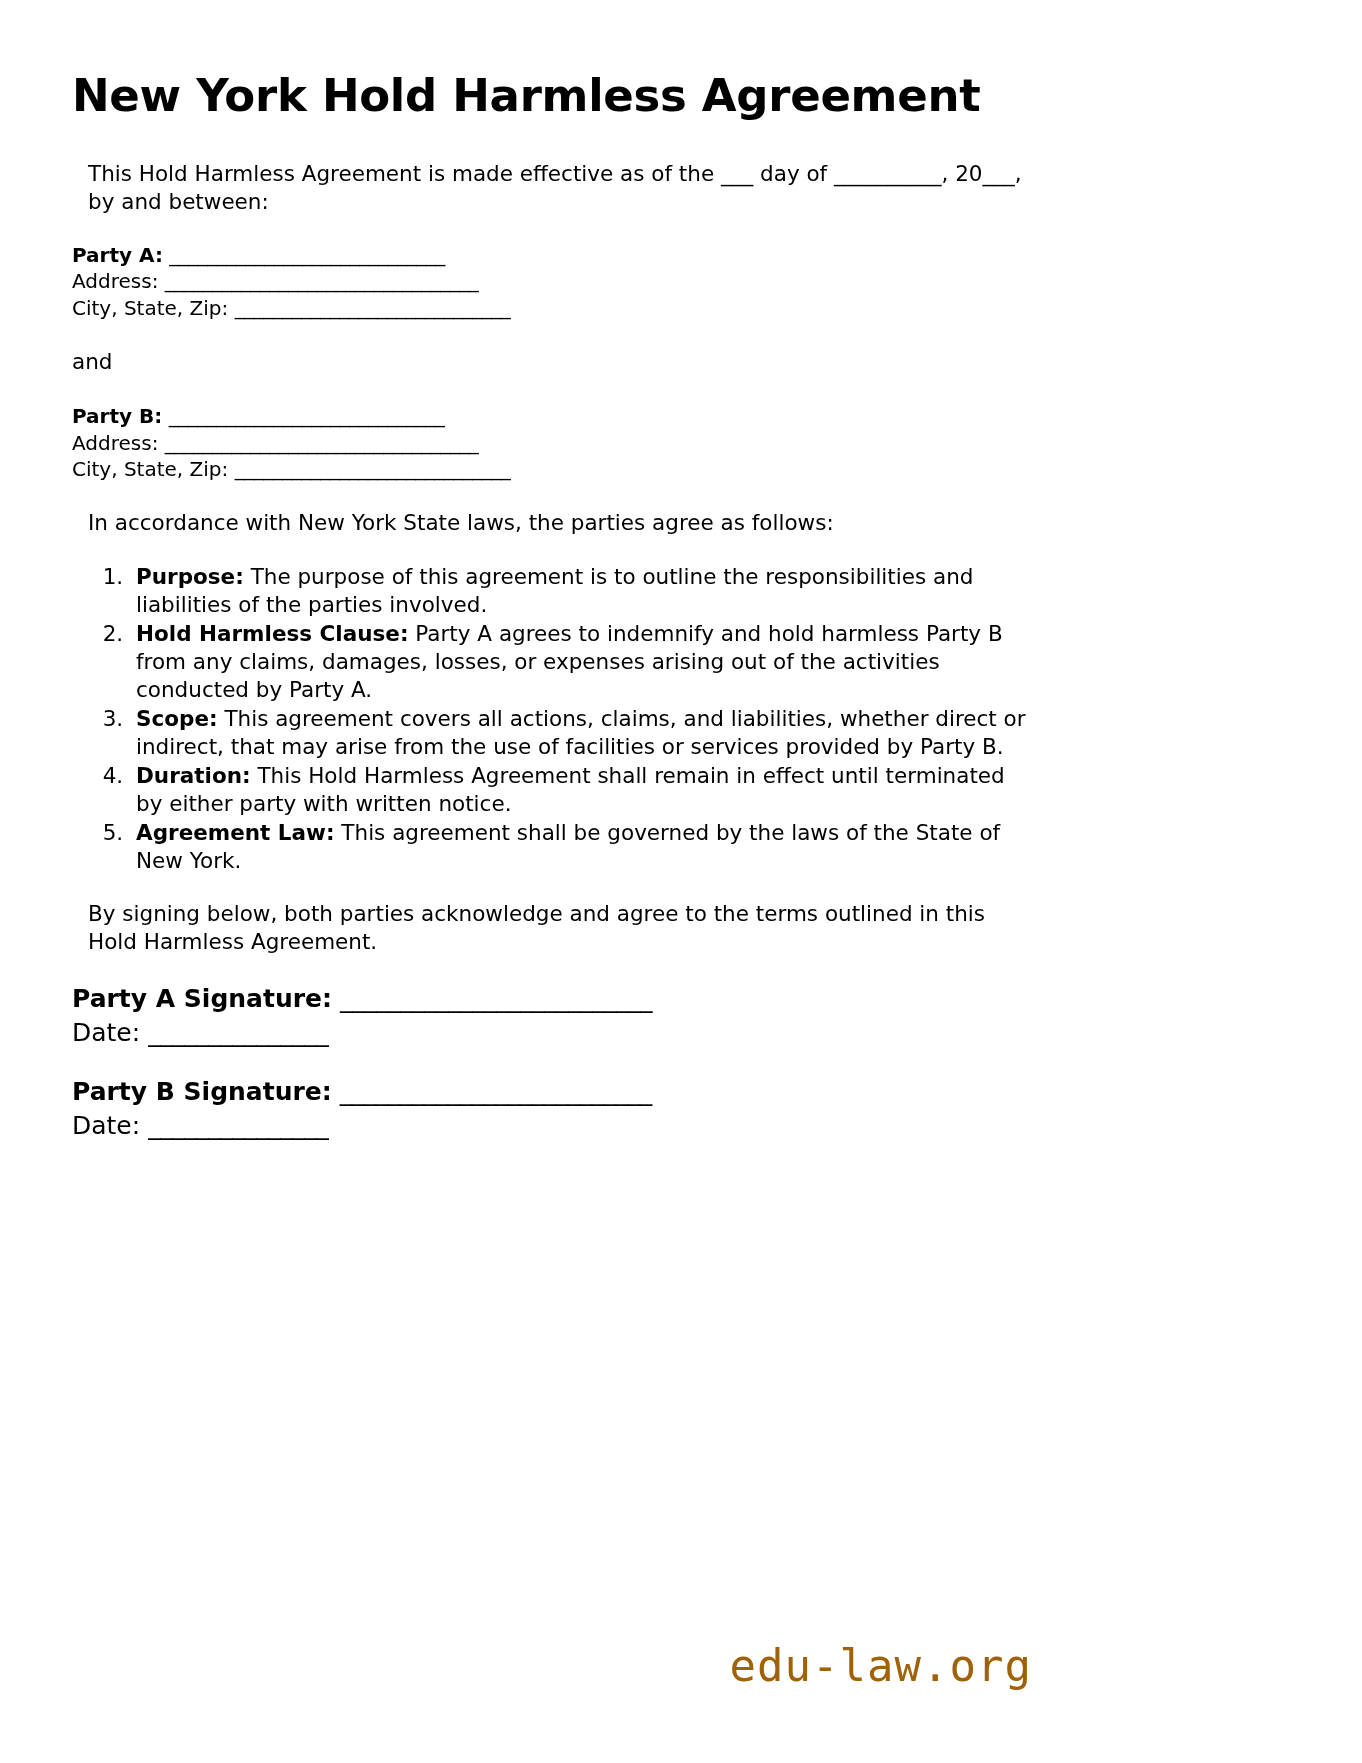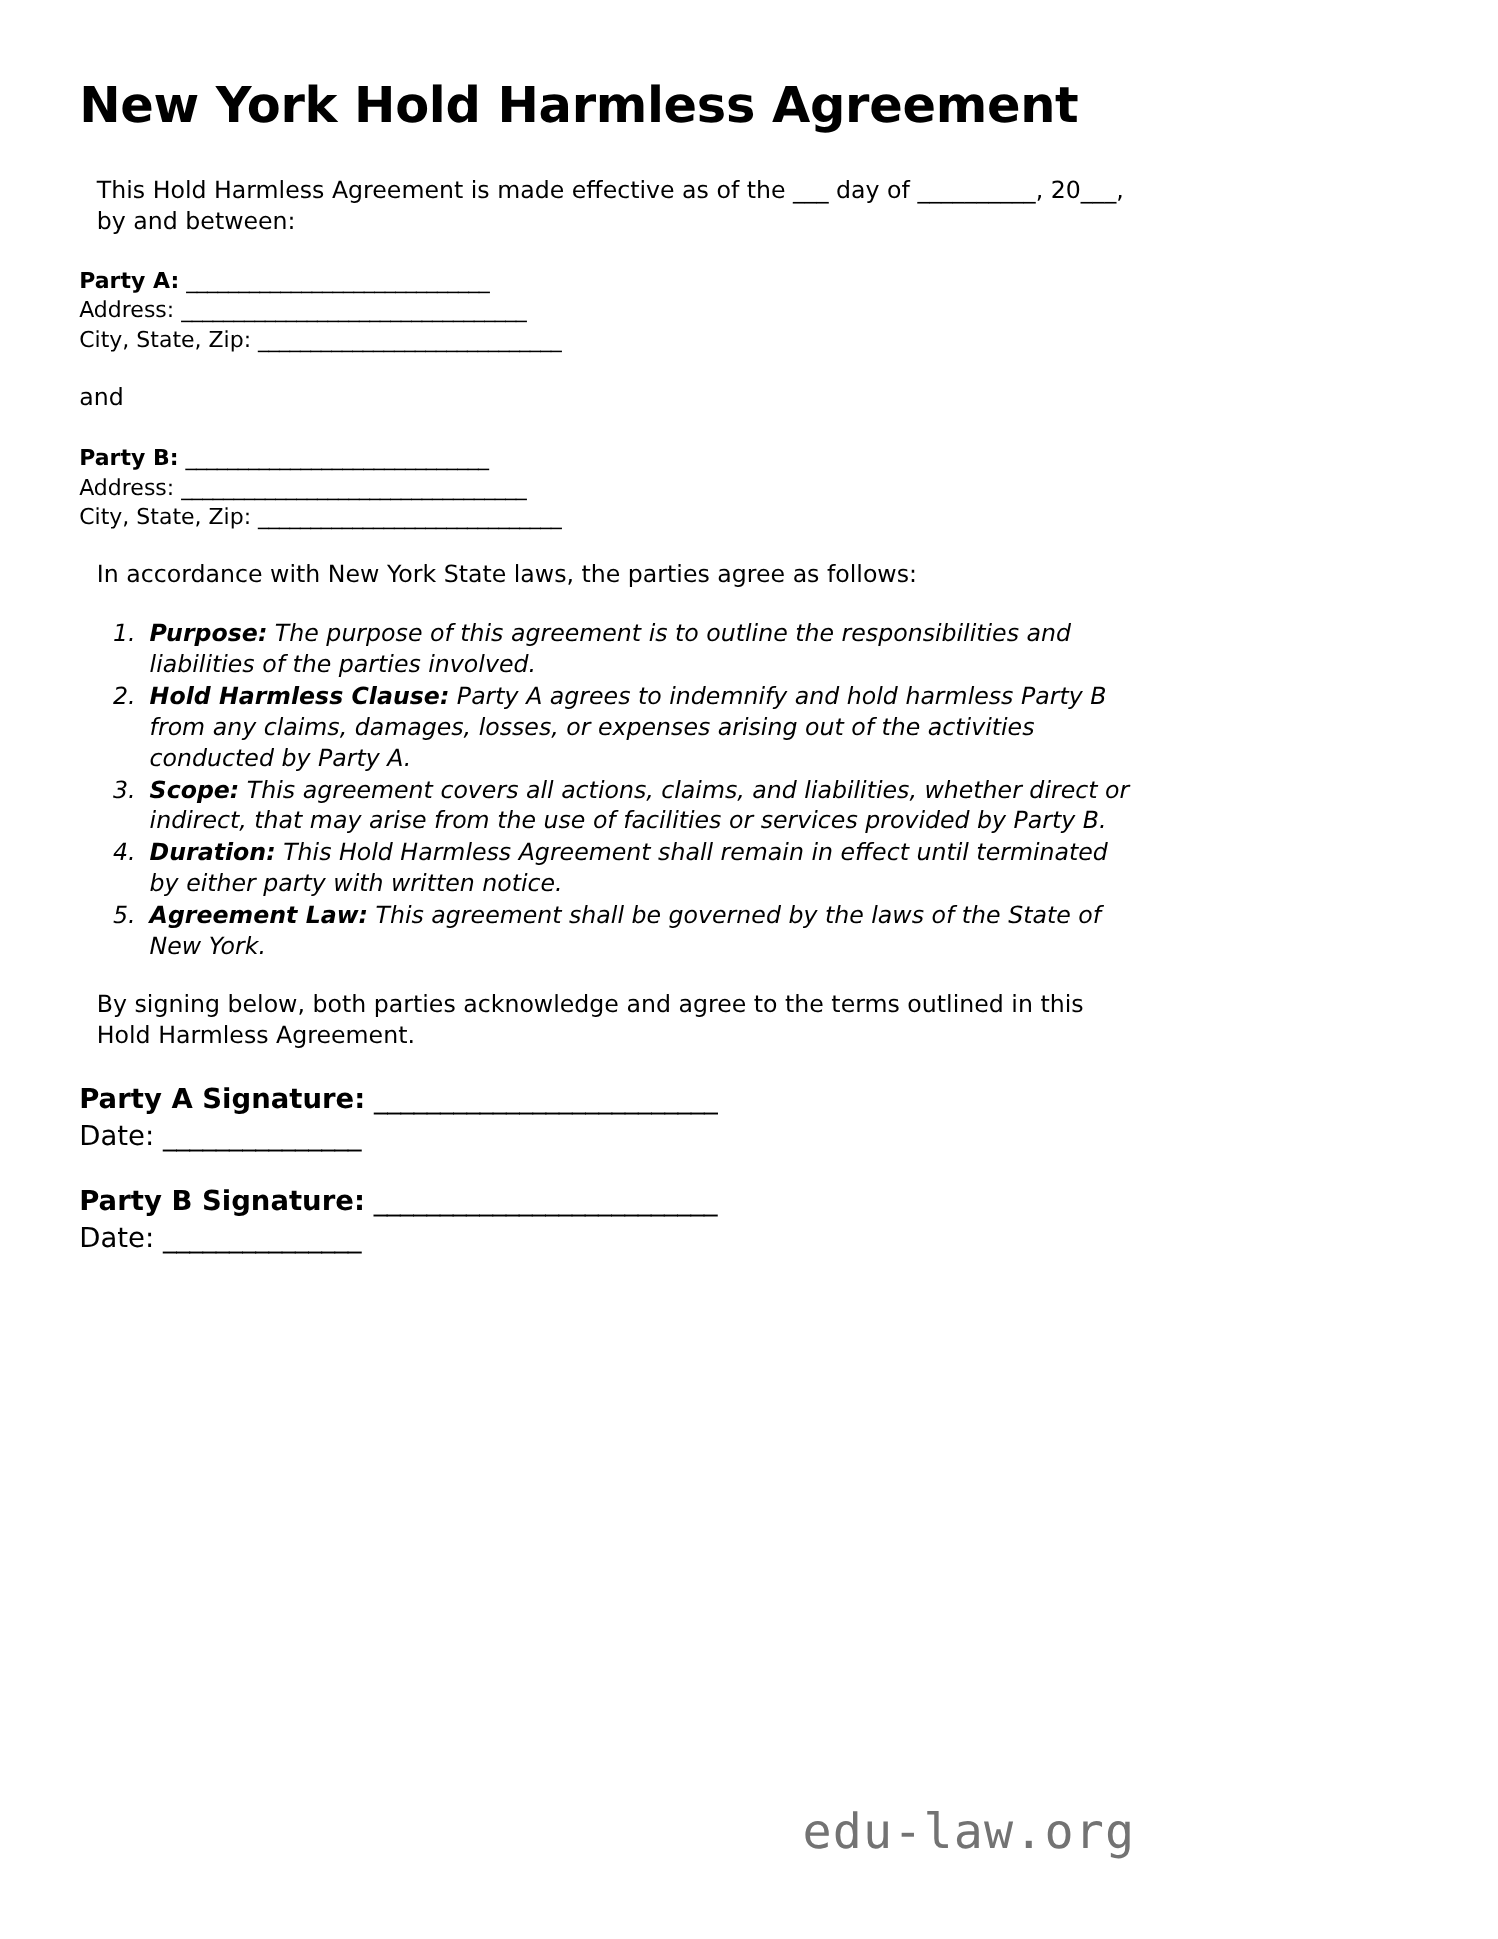--- a/index.html
+++ b/index.html
@@ -50,39 +50,38 @@
     font-size: 21.5px;
     line-height: 1.34;
     margin: 0 0 26px 0;
   }
   ol.terms {
     font-size: 21.5px;
     line-height: 1.30;
     margin: 6px 0 26px 0;
     padding-left: 58px;
     max-width: 1110px;
-    font-style: italic;
   }
   ol.terms > li {
     margin: 0 0 1px 0;
     padding-left: 6px;
   }
   .sig-block {
     font-size: 25px;
     line-height: 1.34;
     margin: 16px 0 26px 0;
   }
   .sig-block .line { white-space: nowrap; }
   .watermark {
     position: absolute;
     right: 76px;
     bottom: 72px;
     font-family: "DejaVu Sans Mono", monospace;
     font-size: 44px;
-    color: #737373;
+    color: #a16207;
     letter-spacing: 1px;
     white-space: nowrap;
   }
 </style>
 </head>
 <body>
 
 <div class="page">
 
   <h1 class="doc-title">New York Hold Harmless Agreement</h1>

